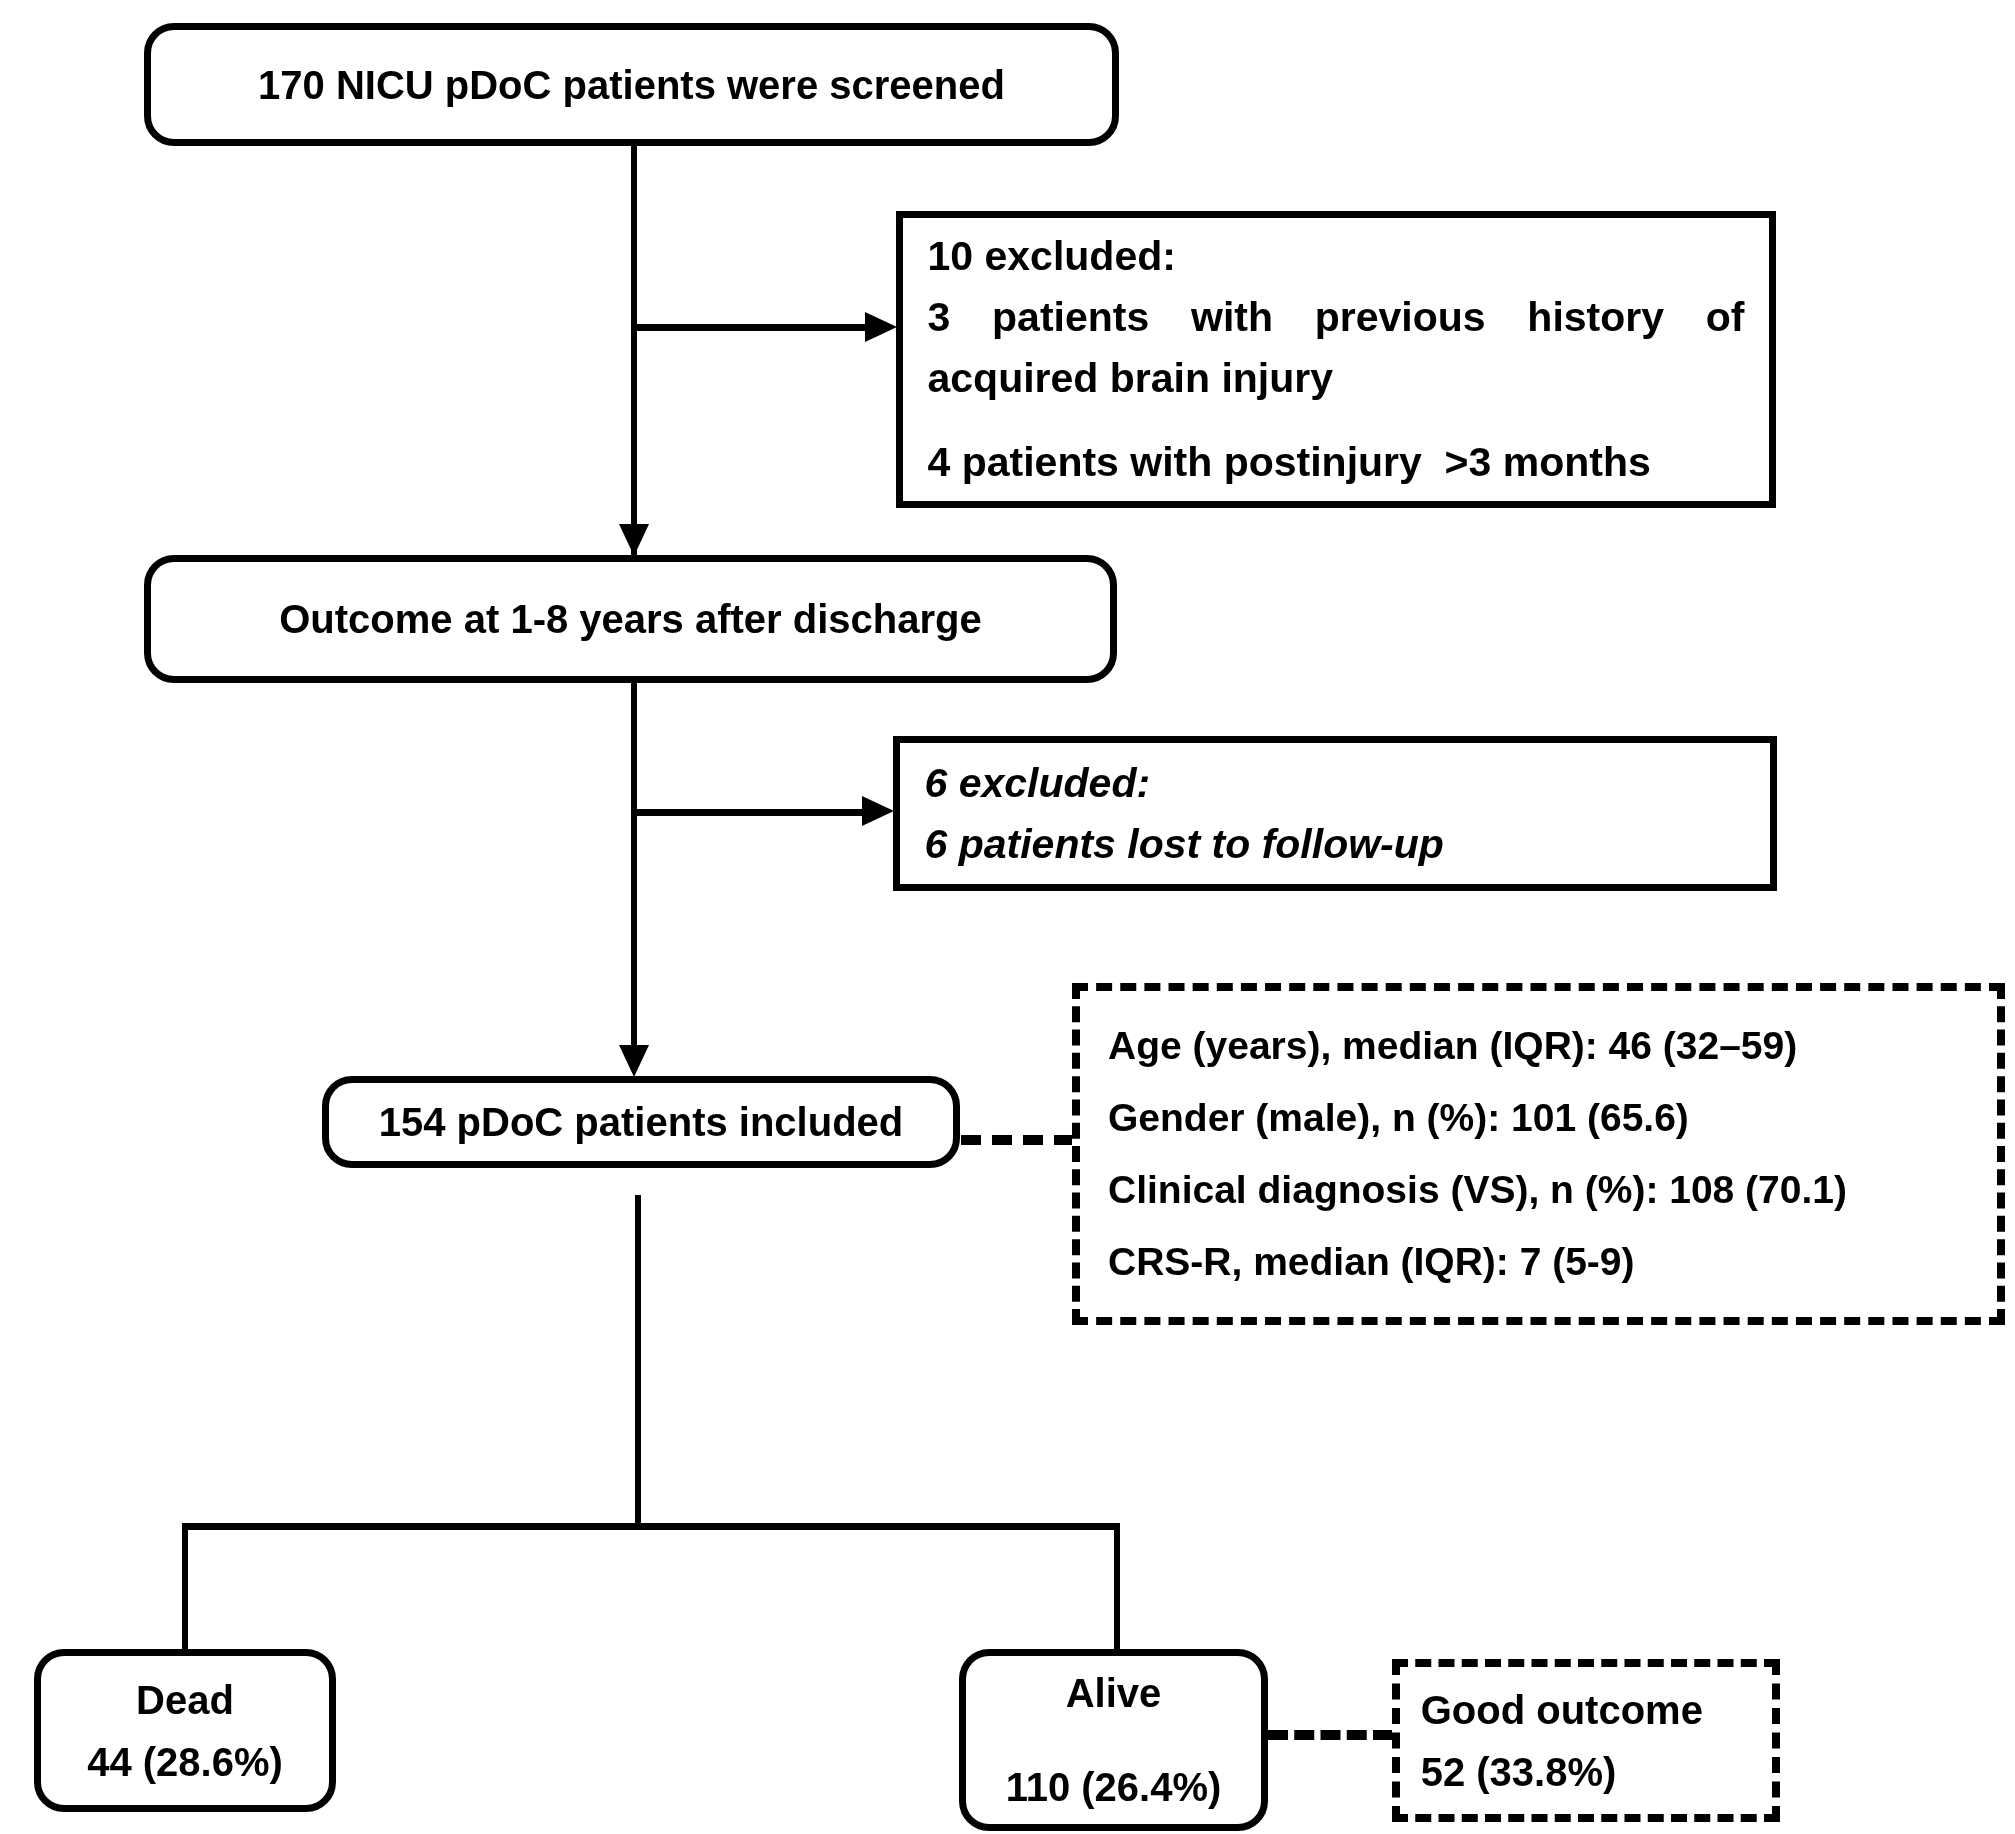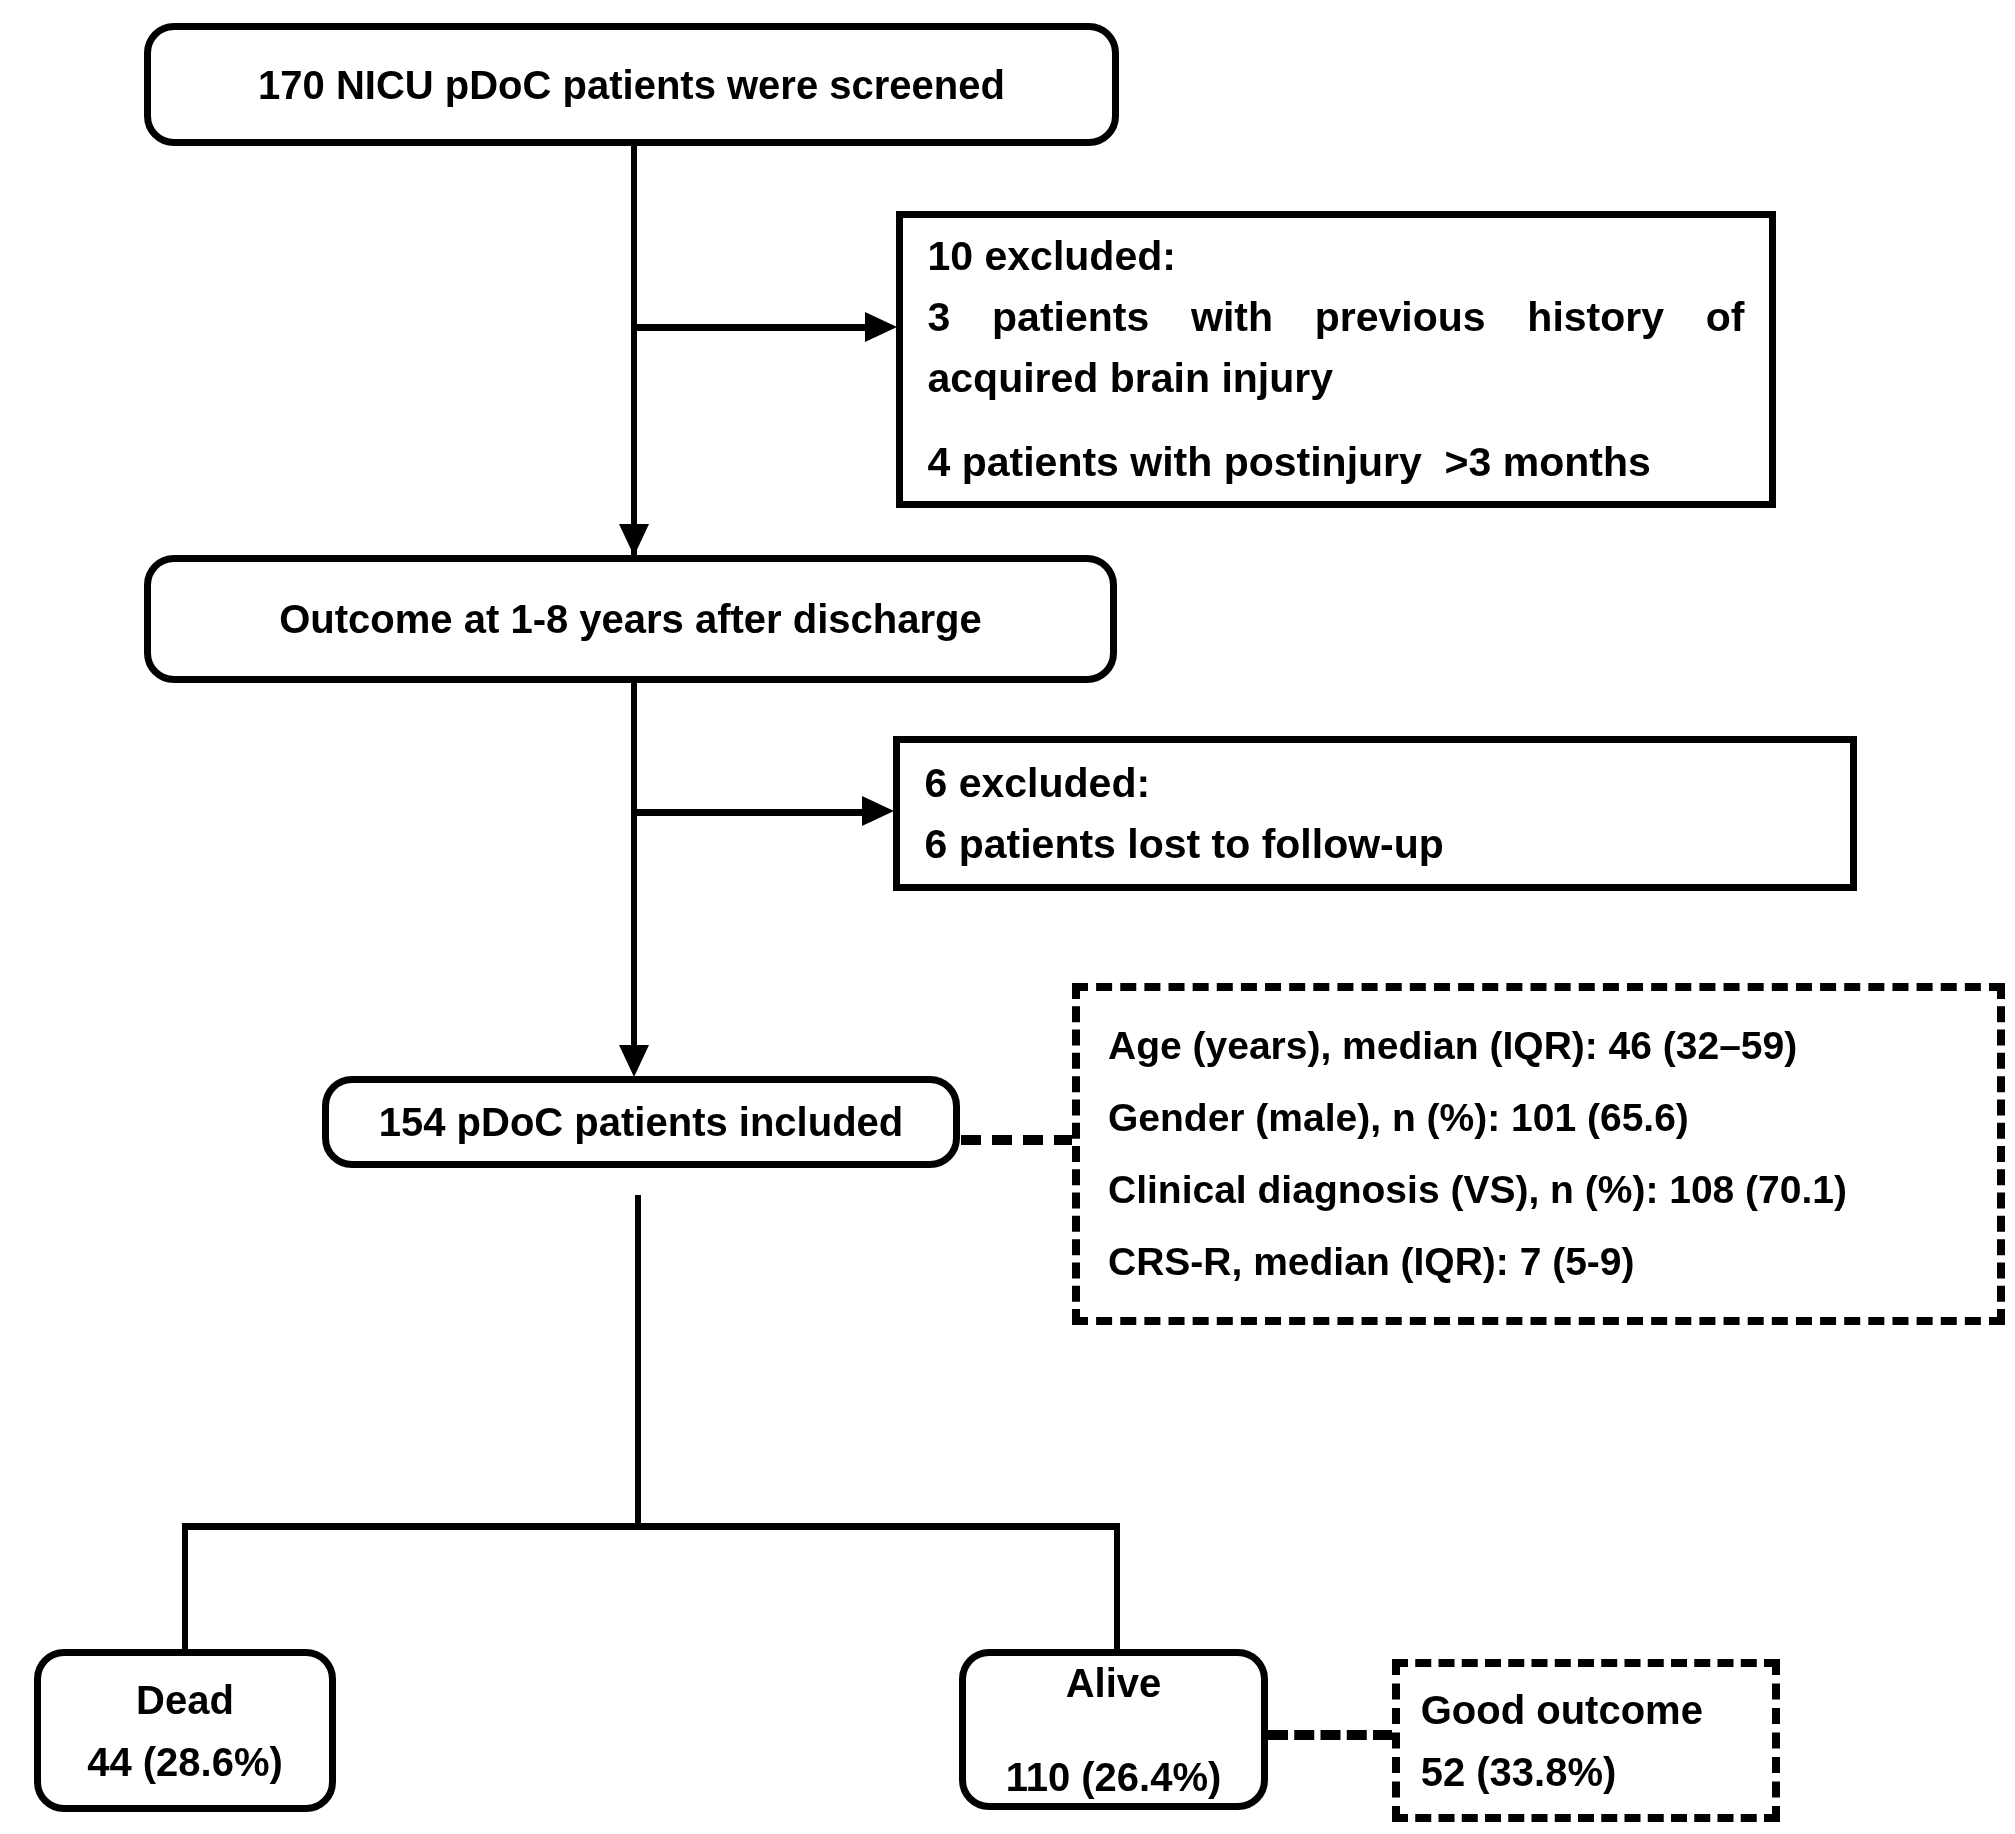--- a/index.html
+++ b/index.html
@@ -109,42 +109,42 @@
     <div class="excl-text">10 excluded:</div>
     <div class="excl-text justify-line">3 patients with previous history of</div>
     <div class="excl-text">acquired brain injury</div>
     <div class="excl-text pre gap-top">4 patients with postinjury  &gt;3 months</div>
   </div>
 
   <div class="box rounded center" style="left:144px; top:555px; width:973px; height:128px;">
     <div class="node-label">Outcome at 1-8 years after discharge</div>
   </div>
 
-  <div class="box vcenter-left" style="left:893px; top:736px; width:964px; height:155px; padding:9px 24.5px;">
+  <div class="box vcenter-left" style="left:893px; top:736px; width:884px; height:155px; padding:9px 24.5px;font-style:italic;">
     <div class="excl-text">6 excluded:</div>
     <div class="excl-text">6 patients lost to follow-up</div>
   </div>
 
   <div class="box dashedbox vcenter-left" style="left:1072px; top:983px; width:933px; height:342px; padding:9px 28px;">
     <div class="info-text">Age (years), median (IQR): 46 (32–59)</div>
     <div class="info-text">Gender (male), n (%): 101 (65.6)</div>
     <div class="info-text">Clinical diagnosis (VS), n (%): 108 (70.1)</div>
     <div class="info-text">CRS-R, median (IQR): 7 (5-9)</div>
   </div>
 
   <div class="box rounded center" style="left:322px; top:1076px; width:638px; height:92px;">
     <div class="node-label">154 pDoC patients included</div>
   </div>
 
   <div class="box rounded center" style="left:34px; top:1649px; width:302px; height:163px;">
     <div class="node-label">Dead</div>
     <div class="node-label">44 (28.6%)</div>
   </div>
 
-  <div class="box rounded center" style="left:959px; top:1649px; width:309px; height:161px;gap:32px;">
+  <div class="box rounded center" style="left:959px; top:1649px; width:309px; height:182px;gap:32px;">
     <div class="node-label">Alive</div>
     <div class="node-label">110 (26.4%)</div>
   </div>
 
   <div class="box dashedbox vcenter-left" style="left:1392px; top:1659px; width:388px; height:163px; padding:6.5px 20.7px;">
     <div class="node-label">Good outcome</div>
     <div class="node-label">52 (33.8%)</div>
   </div>
 
 </div>

